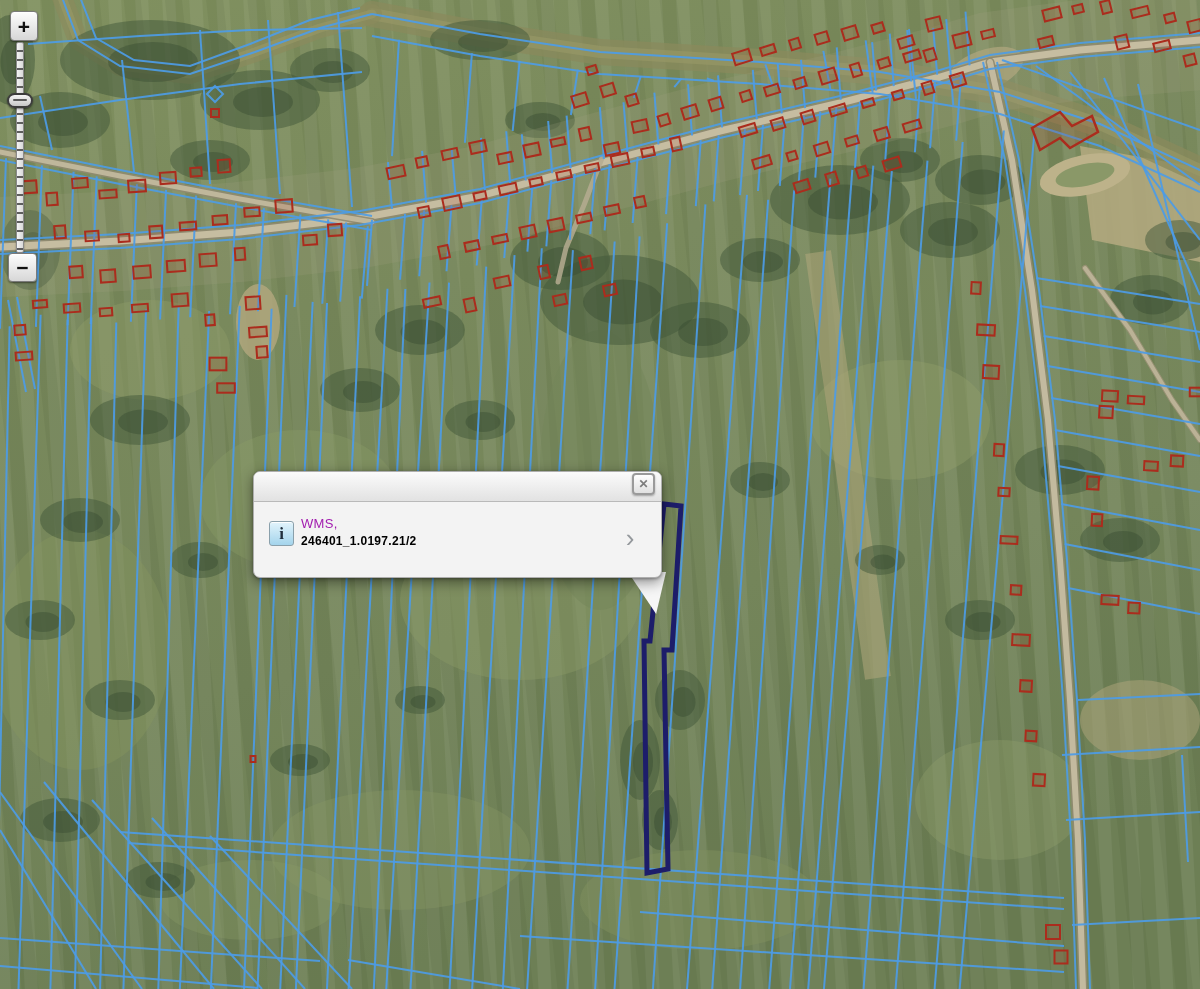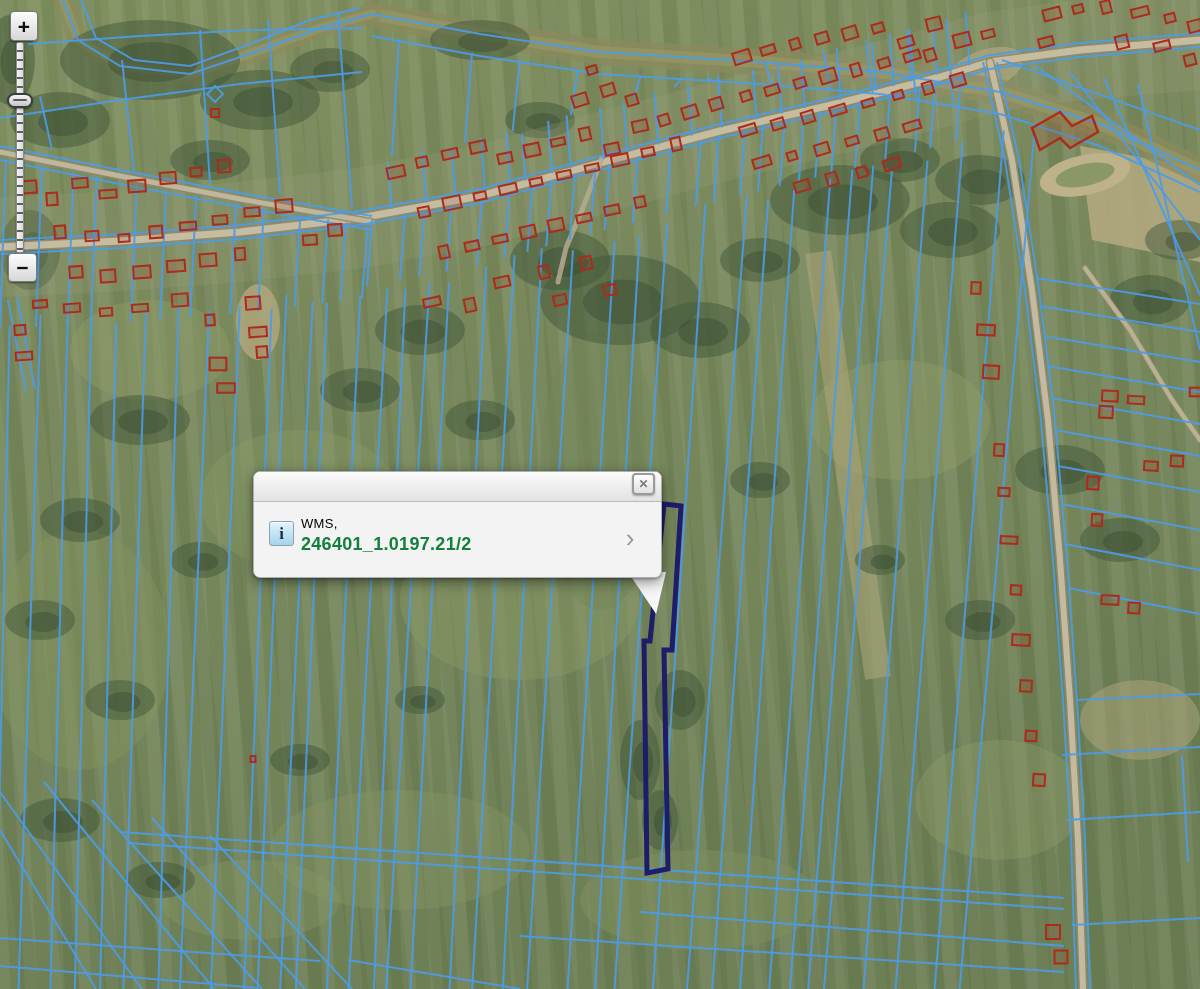--- a/index.html
+++ b/index.html
@@ -58,22 +58,22 @@
     font-size:12px;font-weight:bold;color:#7d7d7d;cursor:pointer;
     box-shadow:0 1px 2px rgba(0,0,0,.3)}
   .popup-body{position:absolute;left:0;top:30px;right:0;bottom:0;border-radius:0 0 6px 6px}
   .info-icon{position:absolute;left:15px;top:19px;width:25px;height:25px;
     display:flex;align-items:center;justify-content:center;
     background:linear-gradient(#e2f4fc,#a4d4ec);
     border:1px solid #8aa0ab;border-radius:3px;
     box-shadow:inset 0 1px 0 rgba(255,255,255,.9);
     font-family:"Liberation Serif",serif;font-size:17px;font-weight:bold;color:#22303e}
   .popup-text{position:absolute;left:47px;top:14px;right:50px}
-  .popup-source{font-size:13px;color:#000000;letter-spacing:.3px}
-  .popup-id{margin-top:3px;font-size:18px;font-weight:bold;color:#15803d;letter-spacing:.3px}
+  .popup-source{font-size:13px;color:#a21caf;letter-spacing:.3px}
+  .popup-id{margin-top:3px;font-size:12px;font-weight:bold;color:#000000;letter-spacing:.3px}
   .popup-chevron{position:absolute;left:364px;top:24px;width:24px;height:28px;
     font-size:26px;color:#95999d;cursor:pointer;line-height:24px;text-align:center}
 </style>
 </head>
 <body>
 
 <div id="app">
 
   <svg id="map" viewBox="0 0 1200 989" width="1200" height="989">
     <defs>

